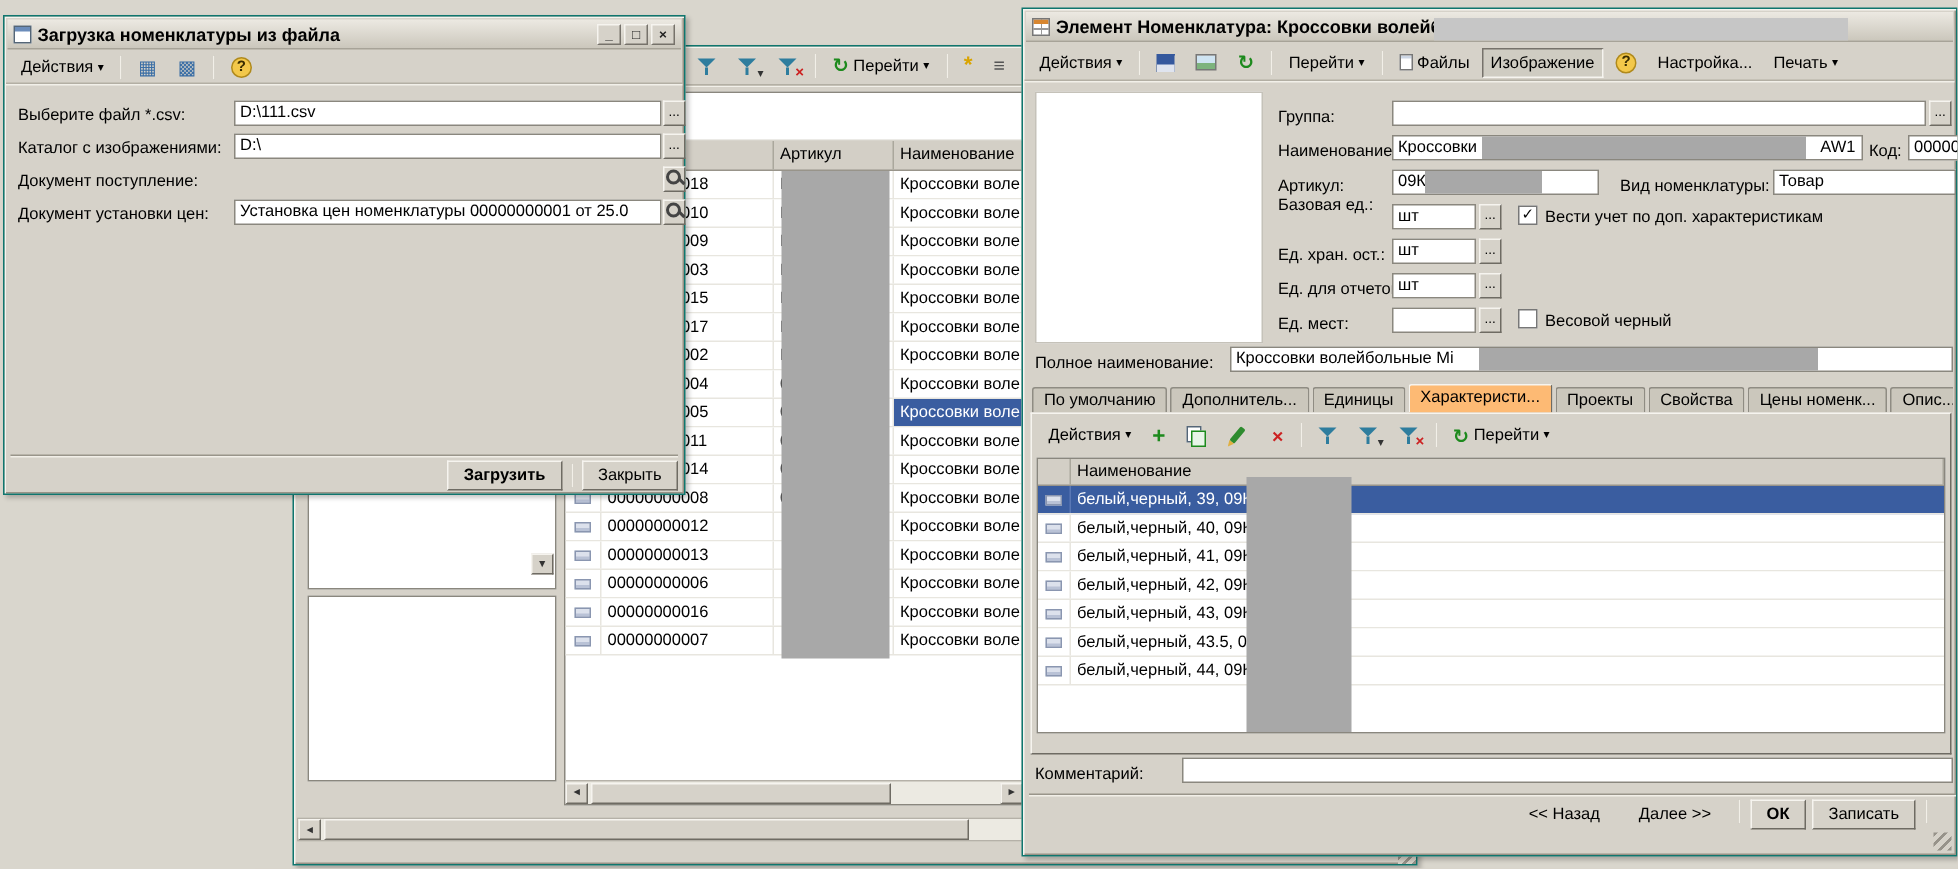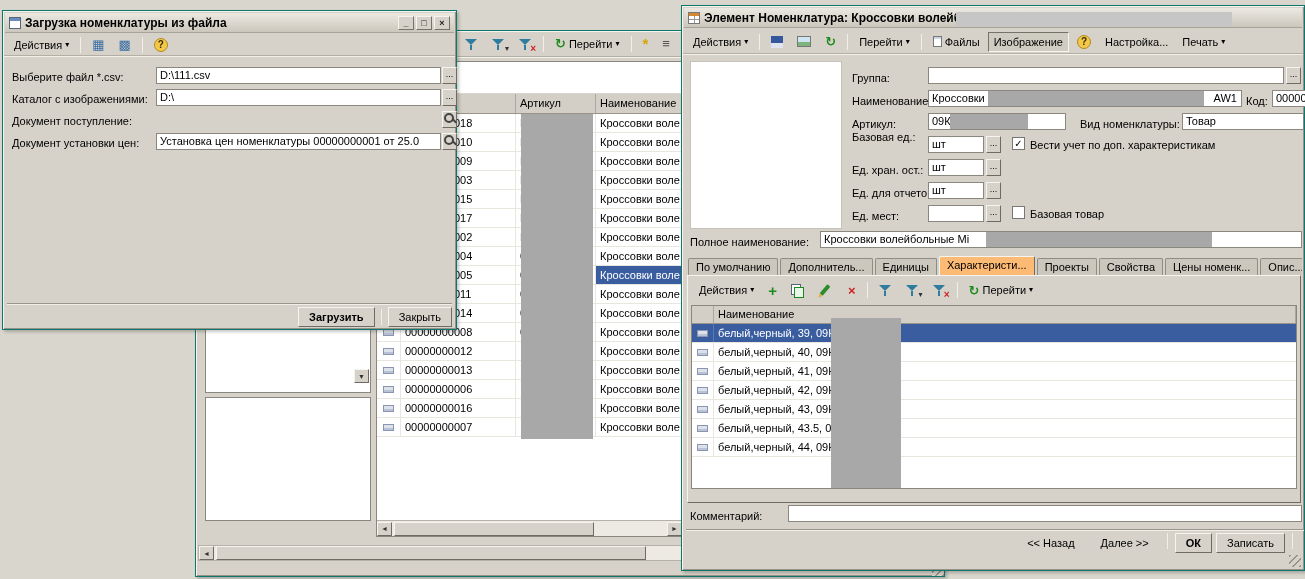--- a/index.html
+++ b/index.html
@@ -444,21 +444,21 @@
     <div class="label" style="left:170px;top:179px">Ед. для отчетов:</div>
     <div class="field" style="left:246px;top:176px;width:56px">шт</div>
     <div class="sidebtn" style="left:304px;top:176px">...</div>
 
     <div class="label" style="left:170px;top:202px">Ед. мест:</div>
     <div class="field" style="left:246px;top:199px;width:56px"></div>
     <div class="sidebtn" style="left:304px;top:199px">...</div>
     <div class="check" style="left:330px;top:200px">
         <span id="weight-check-glyph"></span>
       </div>
-    <div class="label" style="left:348px;top:200px">Базовая товар</div>
+    <div class="label" style="left:348px;top:200px">Весовой черный</div>
 
     <div class="label" style="left:8px;top:228px">Полное наименование:</div>
     <div class="field" style="left:138px;top:225px;width:482px">Кроссовки волейбольные Mi</div>
     <div class="redact" style="left:304px;top:226px;width:226px;height:15px"></div>
 
     <div class="tabs" style="left:6px;top:250px;right:2px;height:19px">
         <span class="tab">По умолчанию</span>
         <span class="tab">Дополнитель...</span>
         <span class="tab">Единицы</span>
         <span class="tab active">Характеристи...</span>
@@ -559,21 +559,21 @@
             </div>
           </div>
       </div>
     </div>
     <div class="redact" style="left:149px;top:312px;width:70px;height:170px"></div>
 
     <div class="label" style="left:8px;top:502px">Комментарий:</div>
     <div class="field" style="left:106px;top:499px;width:514px"></div>
 
     <div class="hline" style="left:4px;top:523px;right:0"></div>
-    <div style="position:absolute;right:8px;top:527px;display:flex;align-items:flex-start;gap:4px">
+    <div style="position:absolute;right:16px;top:527px;display:flex;align-items:flex-start;gap:4px">
       <span class="btn" style="border-color:transparent">&lt;&lt; Назад</span>
       <span class="btn" style="border-color:transparent">Далее &gt;&gt;</span>
       <span class="sep"></span>
       <span class="btn bold">ОК</span>
       <span class="btn">Записать</span>
       <span class="sep"></span>
     </div>
     <div class="grip" style="right:3px;bottom:3px"></div>
   </div>
 

